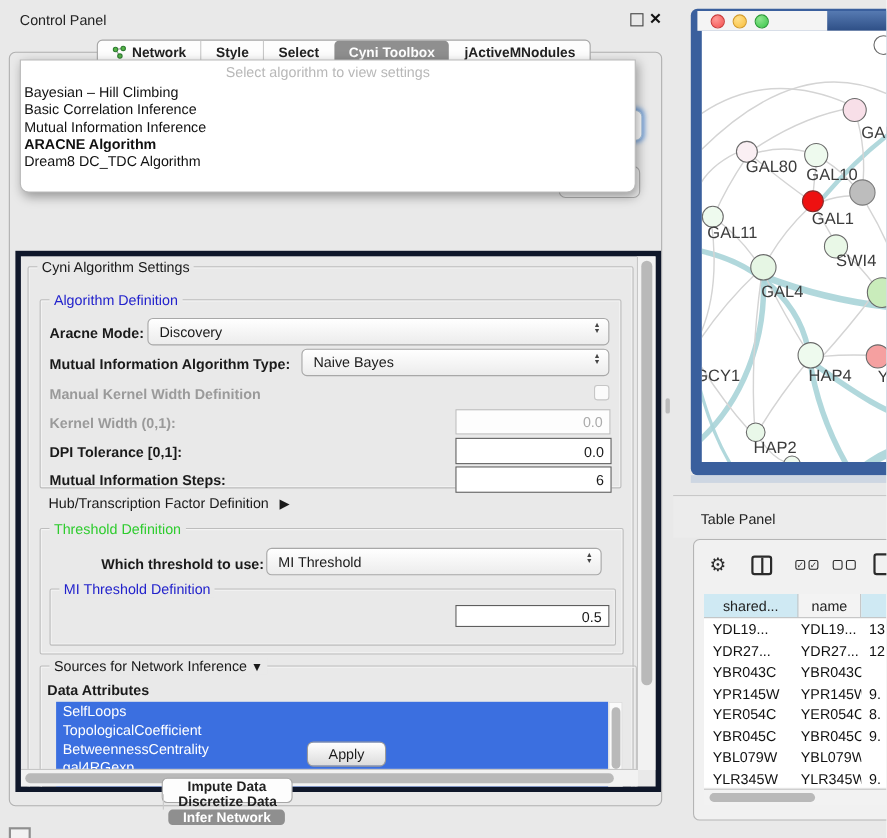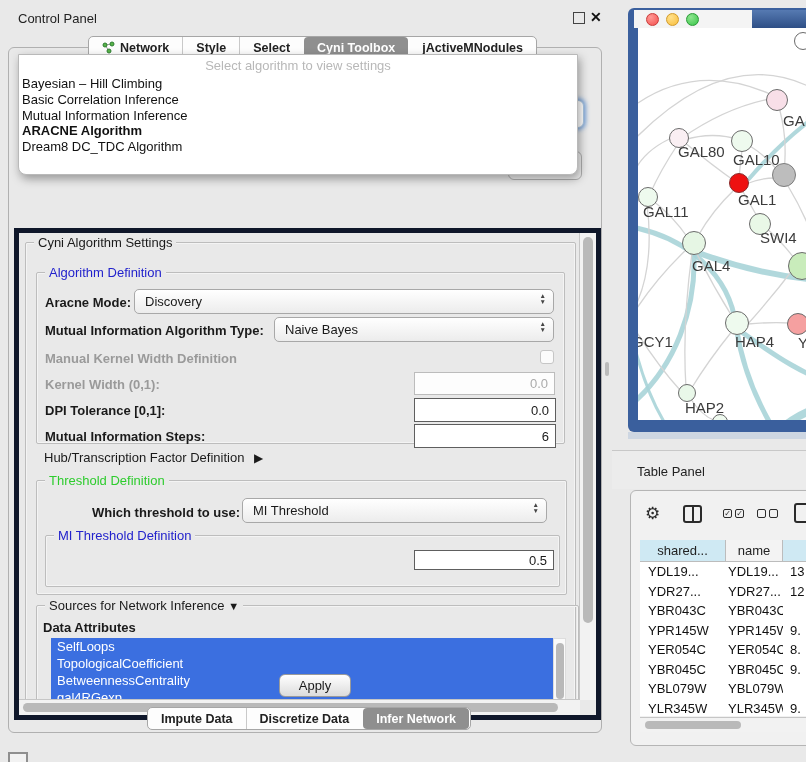--- a/index.html
+++ b/index.html
@@ -192,21 +192,21 @@
     </div>
     <div class="abs sb-track-h" style="left:0;bottom:0;right:16px;height:15px;">
       <div class="sb-thumb" style="left:4px;top:3px;width:535px;height:9px;"></div>
     </div>
   </div>
 
   <div class="abs btn" style="left:267px;top:674px;width:72px;height:23px;margin-left:12px;">
     <span>Apply</span>
   </div>
 
-  <div class="abs tabbar" style="left:147px;top:707px;">
+  <div class="abs tabbar" style="left:147px;top:707px;flex-direction:column;">
     <div class="tab">
       <span>Impute Data</span>
       </div>
     <div class="tab sep">
       <span>Discretize Data</span>
       </div>
     <div class="tab sel">
       <span>Infer Network</span>
       </div>
   </div>

